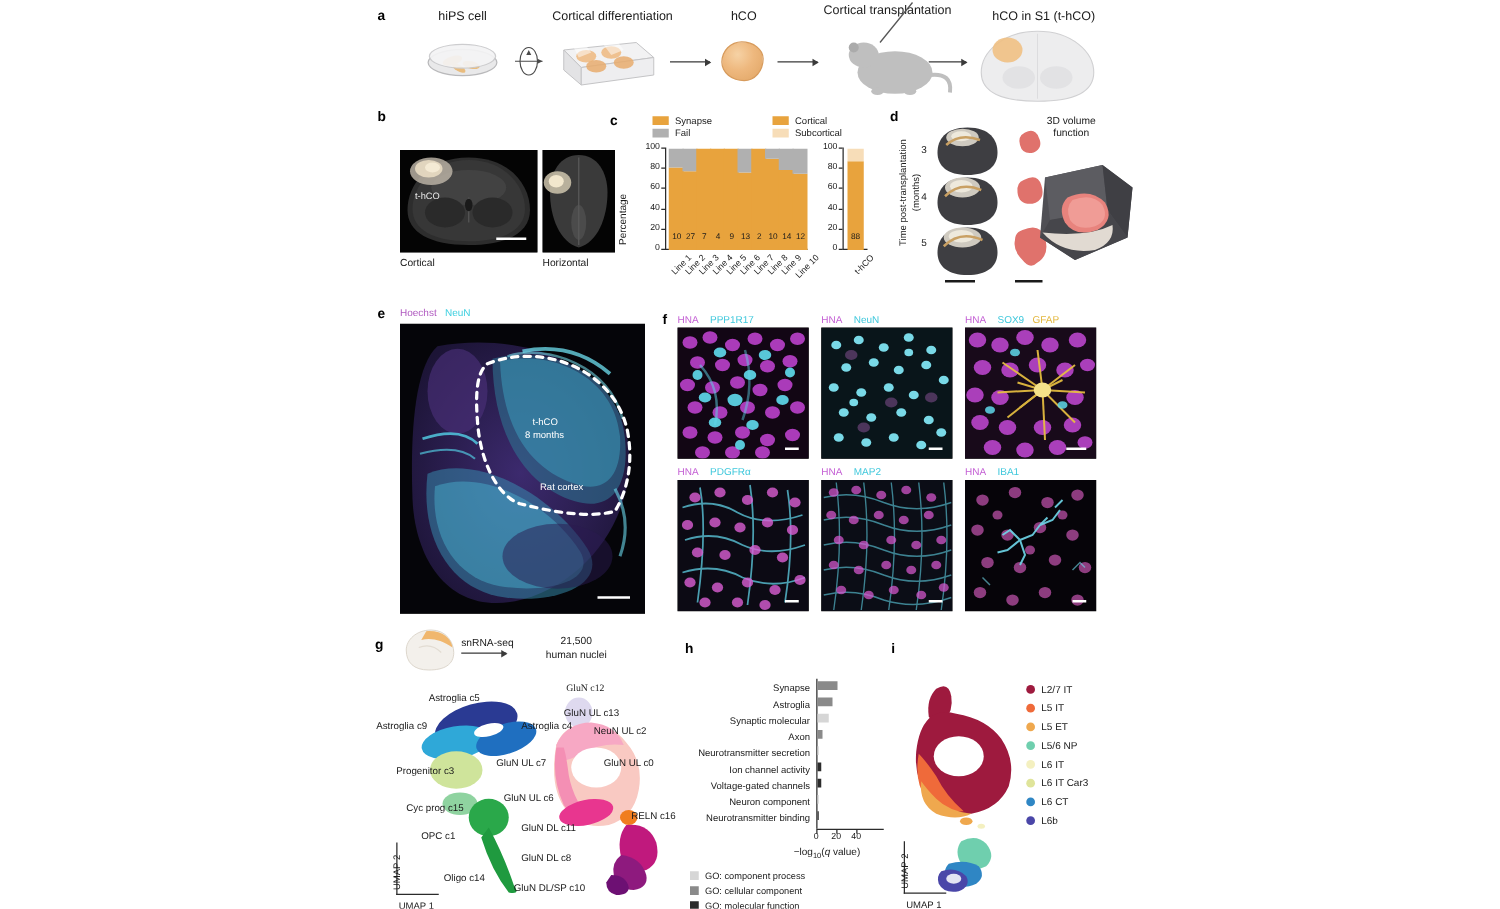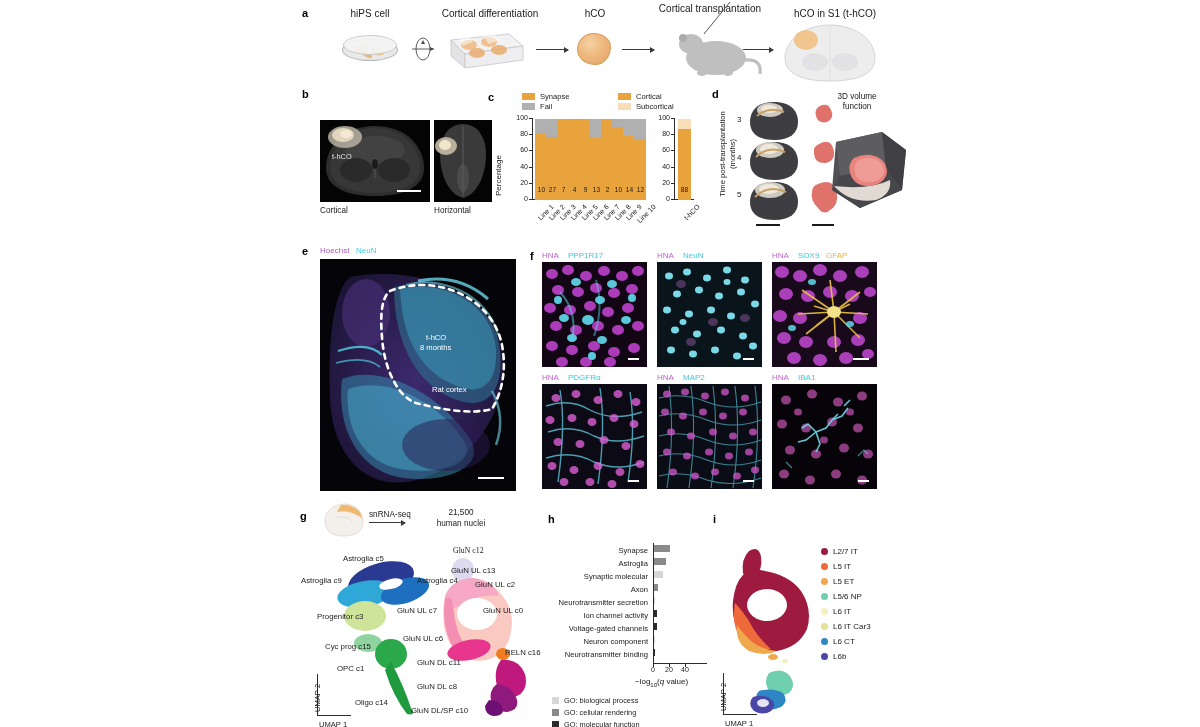--- a/index.html
+++ b/index.html
@@ -745,21 +745,21 @@
     
     <div class="clabel" style="left:38px;  top:10px;">Astroglia c5</div>
     <div class="clabel" style="left:-4px;  top:32px;">Astroglia c9</div>
     <div class="clabel" style="left:98px;  top:32px;margin-left:14px;">Astroglia c4</div>
     <div class="clabel" style="left:12px;  top:68px;">Progenitor c3</div>
     <div class="clabel" style="left:20px;  top:98px;">Cyc prog c15</div>
     <div class="clabel" style="left:32px;  top:120px;">OPC c1</div>
     <div class="clabel" style="left:50px;  top:154px;">Oligo c14</div>
     <div class="clabel" style="left:148px; top:2px;font-family:Liberation Serif, serif;">GluN c12</div>
     <div class="clabel" style="left:146px; top:22px;">GluN UL c13</div>
-    <div class="clabel" style="left:170px; top:36px;">GluN UL c2</div>
+    <div class="clabel" style="left:170px; top:36px;">NeuN UL c2</div>
     <div class="clabel" style="left:178px; top:62px;">GluN UL c0</div>
     <div class="clabel" style="left:92px;  top:62px;">GluN UL c7</div>
     <div class="clabel" style="left:98px;  top:90px;">GluN UL c6</div>
     <div class="clabel" style="left:200px; top:104px;">RELN c16</div>
     <div class="clabel" style="left:112px; top:114px;">GluN DL c11</div>
     <div class="clabel" style="left:112px; top:138px;">GluN DL c8</div>
     <div class="clabel" style="left:106px; top:162px;">GluN DL/SP c10</div>
 
     
     <div class="umap-axes" style="left:12px; top:130px; width:40px; height:44px;">
@@ -800,23 +800,23 @@
   <div class="h-bar" style="left:114px; top:131px; width:1.1px;  background:#d6d6d6;"></div>
   <div class="h-bar" style="left:114px; top:144px; width:0.9px;  background:#2b2b2b;"></div>
 
   <div class="h-xtick" style="left:105px; top:161px;">0</div>
   <div class="h-xtick" style="left:121px; top:161px;">20</div>
   <div class="h-xtick" style="left:137px; top:161px;">40</div>
 
   <div class="h-xlab" style="left:95px; top:172px;">−log<sub>10</sub>(<i>q</i> value)</div>
 
   <div class="h-leg-sw" style="left:12px; top:192px; background:#d6d6d6;"></div>
-  <div class="h-leg-tx" style="left:24px; top:191px;">GO: biological process</div>
+  <div class="h-leg-tx" style="left:24px; top:191px;">GO: component process</div>
   <div class="h-leg-sw" style="left:12px; top:204px; background:#8a8a8a;"></div>
-  <div class="h-leg-tx" style="left:24px; top:203px;">GO: cellular rendering</div>
+  <div class="h-leg-tx" style="left:24px; top:203px;">GO: cellular component</div>
   <div class="h-leg-sw" style="left:12px; top:216px; background:#2b2b2b;"></div>
   <div class="h-leg-tx" style="left:24px; top:215px;">GO: molecular function</div>
 </div>
 
 <div class="fig" id="panel-i" style="left:705px; top:505px; width:200px; height:222px;">
   <div class="plabel" style="left:8px; top:8px;">i</div>
 
   <div class="umap-wrap" style="left:10px; top:36px; width:110px; height:180px;">
     <svg width="110" height="180">
       <path d="M34,10 Q44,4 46,16 Q48,28 40,36 Q32,42 28,32 Q26,18 34,10 Z" fill="#9e1a3e"></path>

